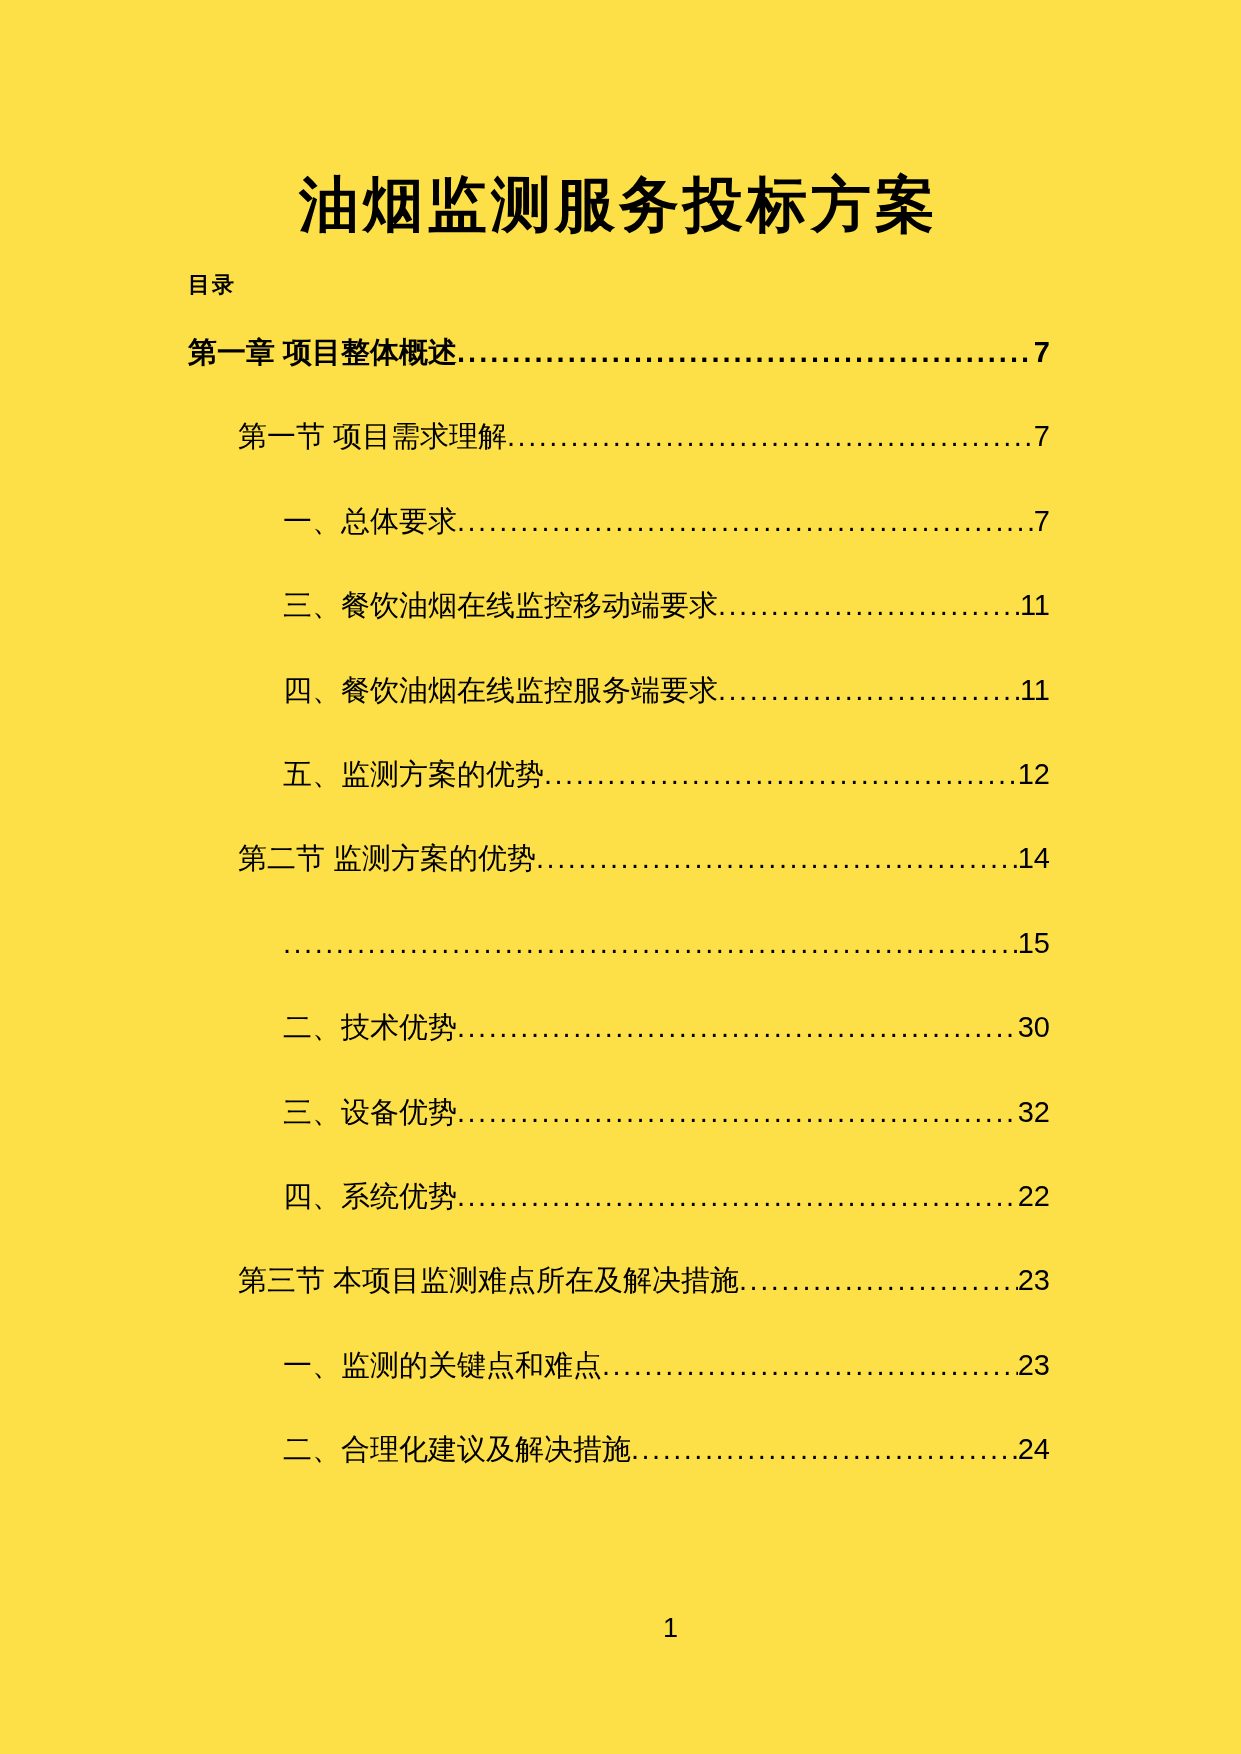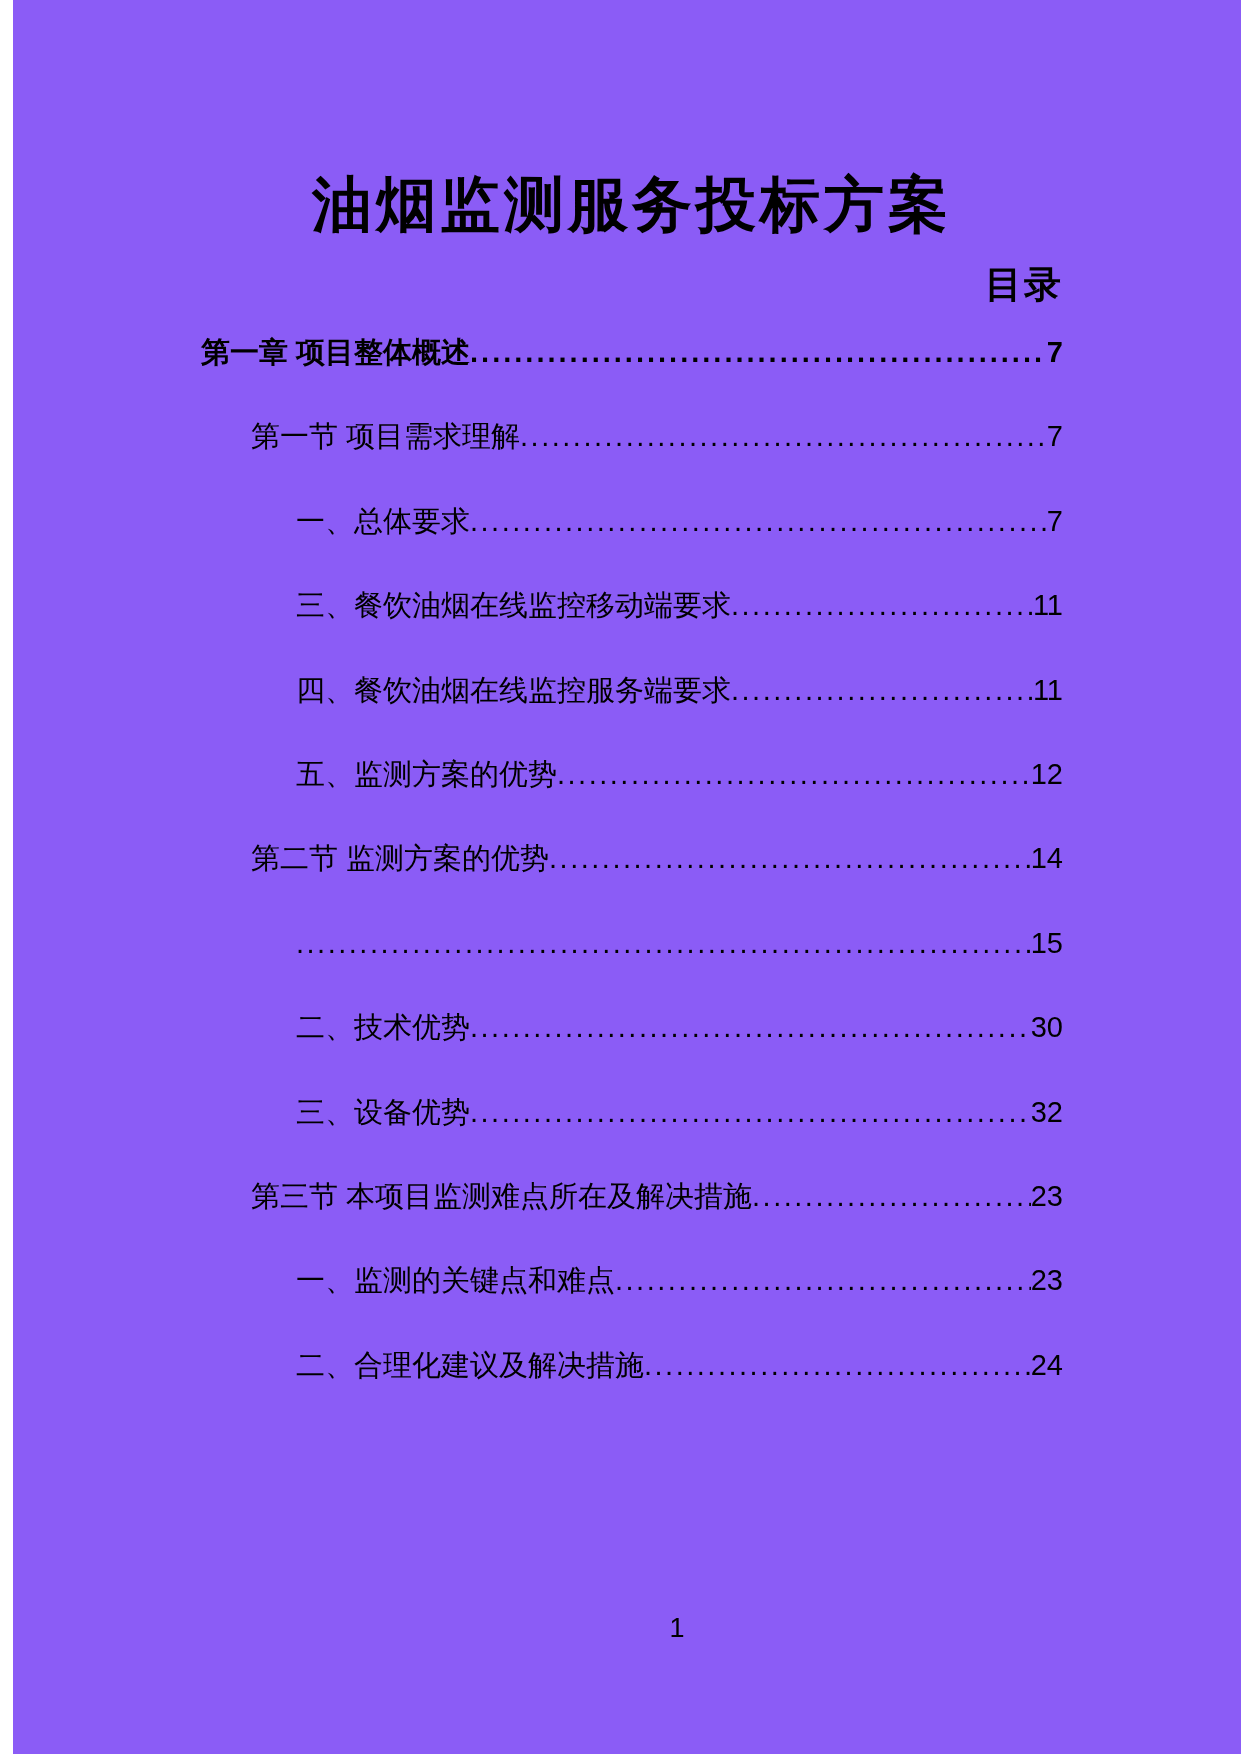--- a/index.html
+++ b/index.html
@@ -8,42 +8,41 @@
     width: 1241px;
     height: 1754px;
     position: relative;
     font-family: "Liberation Sans", sans-serif;
     color: #000000;
     overflow: hidden;
   }
   .page {
     position: absolute;
     inset: 0;
-    background: #8b5cf6;
-    margin-left: 13px;
+    background: #fde047;
   }
   .content {
     position: absolute;
     left: 188px;
     width: 862px;
     top: 0;
   }
   .doc-title {
     margin-top: 172px;
     text-align: center;
     font-size: 60px;
     line-height: 66px;
     font-weight: 900;
     letter-spacing: 4px;
     white-space: nowrap;
   }
   .toc-heading {
     margin-top: 30px;
-    text-align: right;
-    font-size: 37px;
+    text-align: left;
+    font-size: 22px;
     line-height: 34px;
     font-weight: 700;
     letter-spacing: 2px;
   }
   .toc {
     margin-top: 30px;
   }
   .toc-row {
     display: flex;
     align-items: baseline;
@@ -139,20 +138,25 @@
         <div class="toc-row lvl3">
     <span class="toc-label">二、技术优势</span>
     <span class="toc-dots"></span>
     <span class="toc-page">30</span>
   </div>
         <div class="toc-row lvl3">
     <span class="toc-label">三、设备优势</span>
     <span class="toc-dots"></span>
     <span class="toc-page">32</span>
   </div>
+        <div class="toc-row lvl3">
+    <span class="toc-label">四、系统优势</span>
+    <span class="toc-dots"></span>
+    <span class="toc-page">22</span>
+  </div>
         <div class="toc-row lvl2">
     <span class="toc-label">第三节 本项目监测难点所在及解决措施</span>
     <span class="toc-dots"></span>
     <span class="toc-page">23</span>
   </div>
         <div class="toc-row lvl3">
     <span class="toc-label">一、监测的关键点和难点</span>
     <span class="toc-dots"></span>
     <span class="toc-page">23</span>
   </div>

